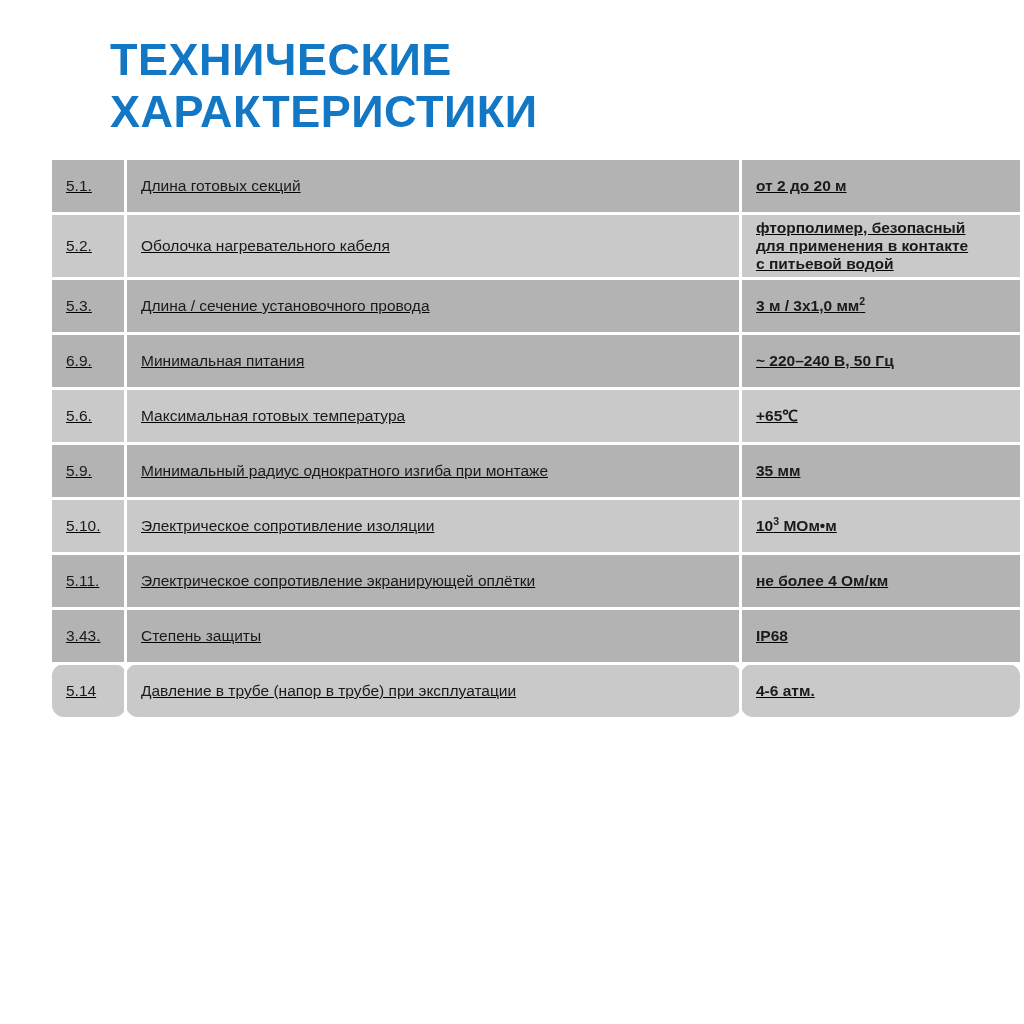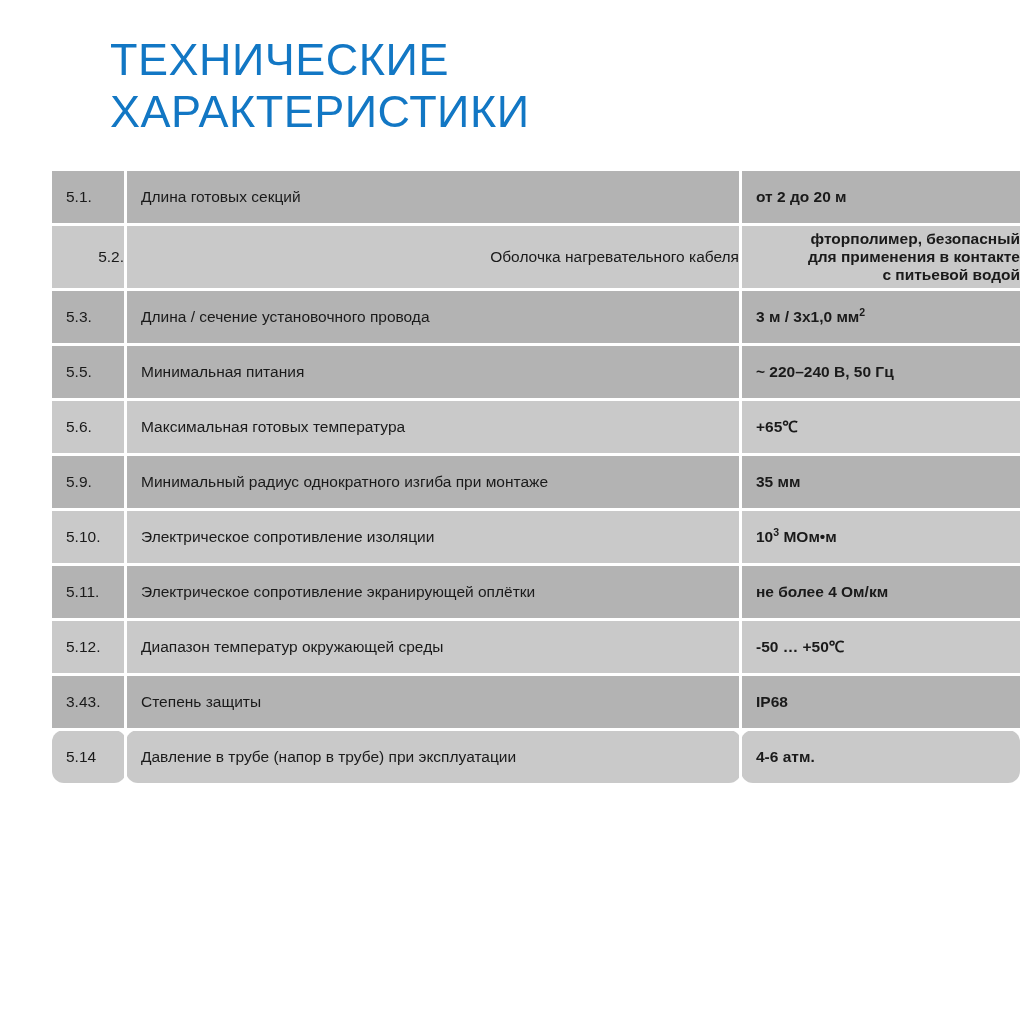--- a/index.html
+++ b/index.html
@@ -18,33 +18,34 @@
     width: 1024px;
     height: 1024px;
     box-sizing: border-box;
   }
   .title {
     position: absolute;
     left: 110px;
     top: 34px;
     color: #1277c4;
     font-size: 45px;
-    font-weight: normal;
+    font-weight: bold;
     line-height: 1.15;
     letter-spacing: 0.5px;
     text-transform: uppercase;
     white-space: pre-line;
   }
   .spec-table {
     position: absolute;
     left: 52px;
-    top: 171px;
+    top: 160px;
     width: 920px;
     border-collapse: collapse;
     table-layout: fixed;
+    text-decoration: underline;
   }
   .spec-table tr {
     background: #b3b3b3;
   }
   .spec-table tr.alt {
     background: #c9c9c9;
   }
   .spec-table td {
     vertical-align: middle;
     color: #1a1a1a;
@@ -71,21 +72,21 @@
   .col-name {
     width: 598px;
   }
   .col-value {
     width: 264px;
     font-weight: bold;
     font-size: 15px;
     padding-left: 12px;
   }
   .row-h1 td { height: 52px; }
-  .row-h2 td { height: 62px; text-align: right; }
+  .row-h2 td { height: 62px; }
   .multi {
     white-space: pre-line;
     line-height: 1.12;
   }
   sup {
     font-size: 0.68em;
     vertical-align: super;
     line-height: 0;
   }
 </style>
@@ -110,21 +111,21 @@
           <td class="col-value multi">фторполимер, безопасный
 для применения в контакте
 с питьевой водой</td>
         </tr>
         <tr class="row-h1">
           <td class="col-num">5.3.</td>
           <td class="col-name">Длина / сечение установочного провода</td>
           <td class="col-value">3 м / 3х1,0 мм<sup>2</sup></td>
         </tr>
         <tr class="row-h1">
-          <td class="col-num">5.5.</td>
+          <td class="col-num">6.9.</td>
           <td class="col-name">Минимальная питания</td>
           <td class="col-value">~ 220–240 В, 50 Гц</td>
         </tr>
         <tr class="alt row-h1">
           <td class="col-num">5.6.</td>
           <td class="col-name">Максимальная готовых температура</td>
           <td class="col-value">+65℃</td>
         </tr>
         <tr class="row-h1">
           <td class="col-num">5.9.</td>
@@ -134,25 +135,20 @@
         <tr class="alt row-h1">
           <td class="col-num">5.10.</td>
           <td class="col-name">Электрическое сопротивление изоляции</td>
           <td class="col-value">10<sup>3</sup> МОм•м</td>
         </tr>
         <tr class="row-h1">
           <td class="col-num">5.11.</td>
           <td class="col-name">Электрическое сопротивление экранирующей оплётки</td>
           <td class="col-value">не более 4 Ом/км</td>
         </tr>
-        <tr class="alt row-h1">
-          <td class="col-num">5.12.</td>
-          <td class="col-name">Диапазон температур окружающей среды</td>
-          <td class="col-value">-50 … +50℃</td>
-        </tr>
         <tr class="row-h1">
           <td class="col-num">3.43.</td>
           <td class="col-name">Степень защиты</td>
           <td class="col-value">IP68</td>
         </tr>
         <tr class="alt row-h1">
           <td class="col-num">5.14</td>
           <td class="col-name">Давление в трубе (напор в трубе) при эксплуатации</td>
           <td class="col-value">4-6 атм.</td>
         </tr>

